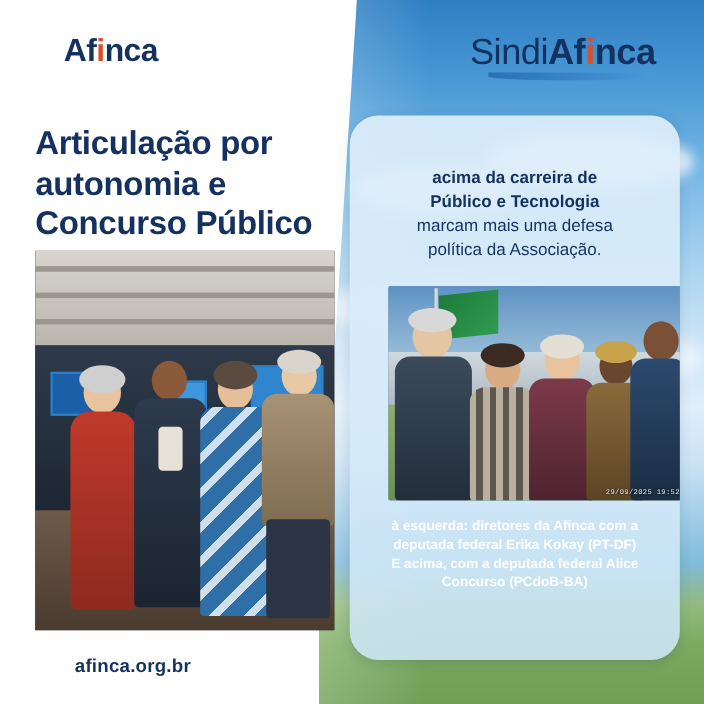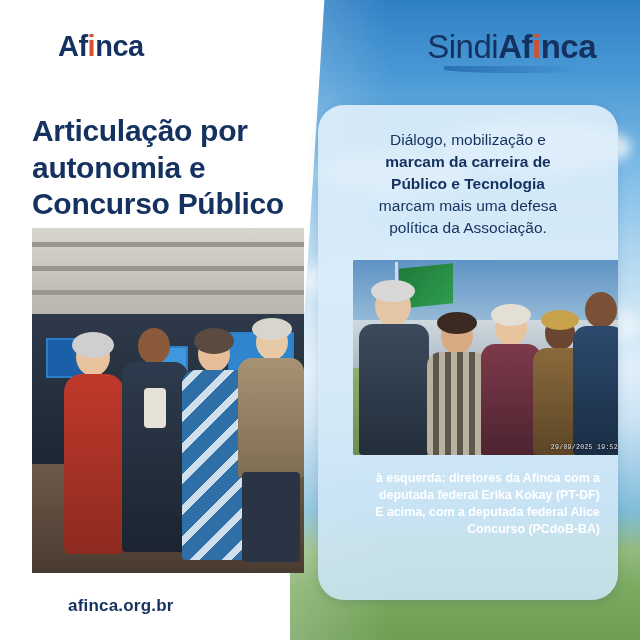--- a/index.html
+++ b/index.html
@@ -200,21 +200,21 @@
     font-family:"Liberation Mono", monospace;
     letter-spacing:.3px;
     text-shadow:0 0 2px #000;
   }
 
   
   .caption {
     position: absolute;
     left: 18px; top: 365px;
     width: 264px;
-    text-align: right;
+    text-align: center;
     font-size: 12.4px;
     line-height: 1.38;
     font-weight: bold;
     color: #ffffff;
   }
 
   
   .site {
     position: absolute;
     left: 68px; top: 596px;
@@ -282,22 +282,22 @@
     <div class="person">
       <div class="p-head" style="left:224px; top:96px; width:32px; height:36px; background:#e8c9a6;"></div>
       <div class="p-head" style="left:220px; top:90px; width:40px; height:22px; background:#d9d5cc;"></div>
       <div class="p-body" style="left:206px; top:130px; width:66px; height:120px; background:linear-gradient(180deg,#a89274,#7e6c52);"></div>
       <div class="p-body" style="left:210px; top:244px; width:58px; height:90px; background:#2a3444; border-radius:4px;"></div>
     </div>
   </div>
 
   <div class="card">
     <div class="card-text">
-      <span>Diálogo, mobilização e</span><br>
-      <b>marcam da carreira de</b><br>
+      <br>
+      <b>acima da carreira de</b><br>
       <b>Público e Tecnologia</b><br>
       <span>marcam mais uma defesa</span><br>
       <span>política da Associação.</span>
     </div>
 
     <div class="photo-right">
       <div class="sky"></div>
       <div class="flagpole"></div>
       <div class="flag"></div>
       <div class="bldg"></div>

